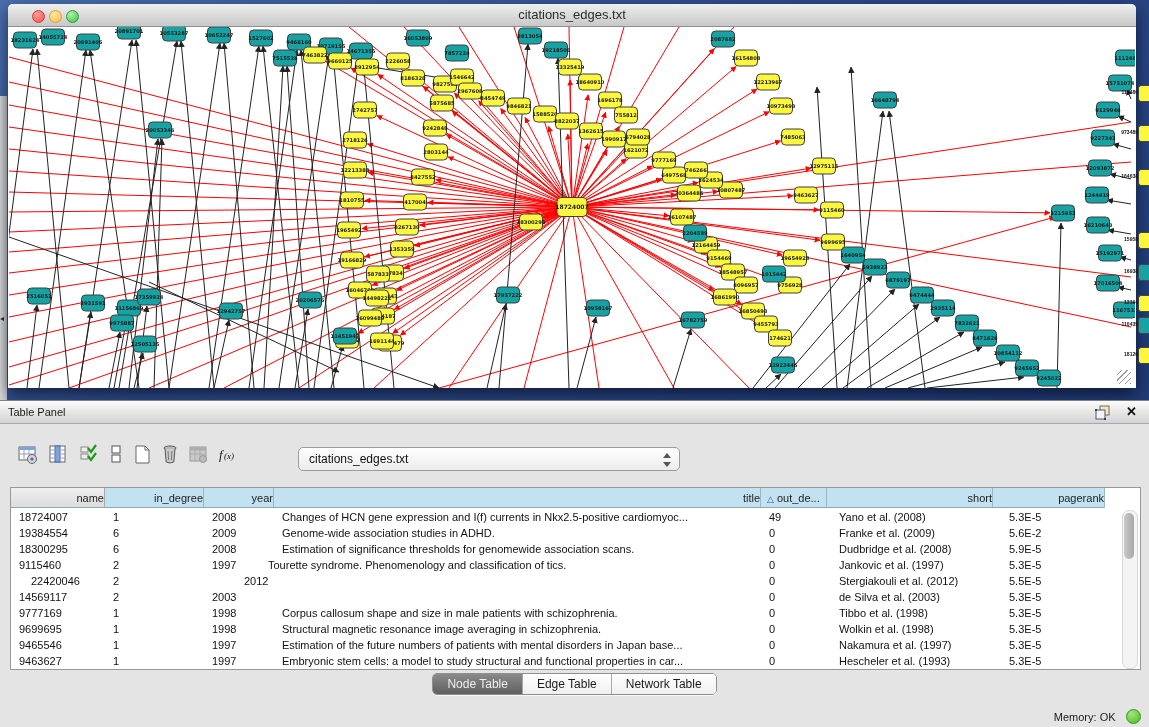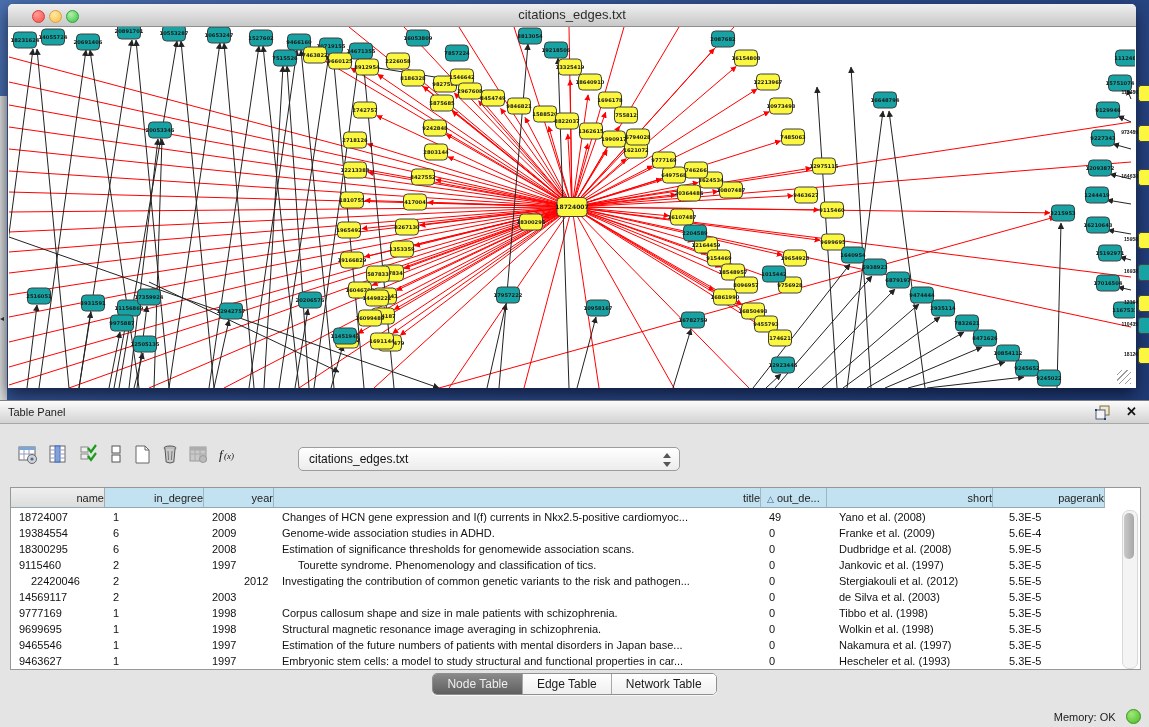--- a/index.html
+++ b/index.html
@@ -891,45 +891,44 @@
             <div class="td" style="left: 816px; width: 166px; padding-left: 12px;">Yano et al. (2008)</div>
             <div class="td" style="left: 982px; width: 112px; padding-left: 16px;">5.3E-5</div>
           </div>
           <div class="trow" style="top: 37px;">
             <div class="td" style="left: 0px; width: 94px; padding-left: 8px;">19384554</div>
             <div class="td" style="left: 94px; width: 99px; padding-left: 8px;">6</div>
             <div class="td" style="left: 193px; width: 70px; padding-left: 8px;">2009</div>
             <div class="td" style="left: 263px; width: 487px; padding-left: 8px;">Genome-wide association studies in ADHD.</div>
             <div class="td" style="left: 750px; width: 66px; padding-left: 8px;">0</div>
             <div class="td" style="left: 816px; width: 166px; padding-left: 12px;">Franke et al. (2009)</div>
-            <div class="td" style="left: 982px; width: 112px; padding-left: 16px;">5.6E-4</div>
+            <div class="td" style="left: 982px; width: 112px; padding-left: 16px;">5.6E-2</div>
           </div>
           <div class="trow" style="top: 53px;">
             <div class="td" style="left: 0px; width: 94px; padding-left: 8px;">18300295</div>
             <div class="td" style="left: 94px; width: 99px; padding-left: 8px;">6</div>
             <div class="td" style="left: 193px; width: 70px; padding-left: 8px;">2008</div>
             <div class="td" style="left: 263px; width: 487px; padding-left: 8px;">Estimation of significance thresholds for genomewide association scans.</div>
             <div class="td" style="left: 750px; width: 66px; padding-left: 8px;">0</div>
             <div class="td" style="left: 816px; width: 166px; padding-left: 12px;">Dudbridge et al. (2008)</div>
             <div class="td" style="left: 982px; width: 112px; padding-left: 16px;">5.9E-5</div>
           </div>
           <div class="trow" style="top: 69px;">
             <div class="td" style="left: 0px; width: 94px; padding-left: 8px;">9115460</div>
             <div class="td" style="left: 94px; width: 99px; padding-left: 8px;">2</div>
             <div class="td" style="left: 193px; width: 70px; padding-left: 8px;">1997</div>
-            <div class="td" style="left: 279px; width: 487px; padding-left: 8px;">Tourette syndrome. Phenomenology and classification of tics.</div>
+            <div class="td" style="left: 249px; width: 487px; padding-left: 8px;">Tourette syndrome. Phenomenology and classification of tics.</div>
             <div class="td" style="left: 750px; width: 66px; padding-left: 8px;">0</div>
             <div class="td" style="left: 816px; width: 166px; padding-left: 12px;">Jankovic et al. (1997)</div>
             <div class="td" style="left: 982px; width: 112px; padding-left: 16px;">5.3E-5</div>
           </div>
           <div class="trow" style="top: 85px;">
             <div class="td" style="left: 12px; width: 94px; padding-left: 8px;">22420046</div>
             <div class="td" style="left: 94px; width: 99px; padding-left: 8px;">2</div>
             <div class="td" style="left: 193px; width: 70px; padding-left: 8px; margin-left: 32px;">2012</div>
-            <div class="td" style="left: 263px; width: 487px; padding-left: 8px;">Investigating the contribution of common genetic variants to the risk and pathogen...</div>
             <div class="td" style="left: 750px; width: 66px; padding-left: 8px;">0</div>
             <div class="td" style="left: 816px; width: 166px; padding-left: 12px;">Stergiakouli et al. (2012)</div>
             <div class="td" style="left: 982px; width: 112px; padding-left: 16px;">5.5E-5</div>
           </div>
           <div class="trow" style="top: 101px;">
             <div class="td" style="left: 0px; width: 94px; padding-left: 8px;">14569117</div>
             <div class="td" style="left: 94px; width: 99px; padding-left: 8px;">2</div>
             <div class="td" style="left: 193px; width: 70px; padding-left: 8px;">2003</div>
             <div class="td" style="left: 750px; width: 66px; padding-left: 8px;">0</div>
             <div class="td" style="left: 816px; width: 166px; padding-left: 12px;">de Silva et al. (2003)</div>

